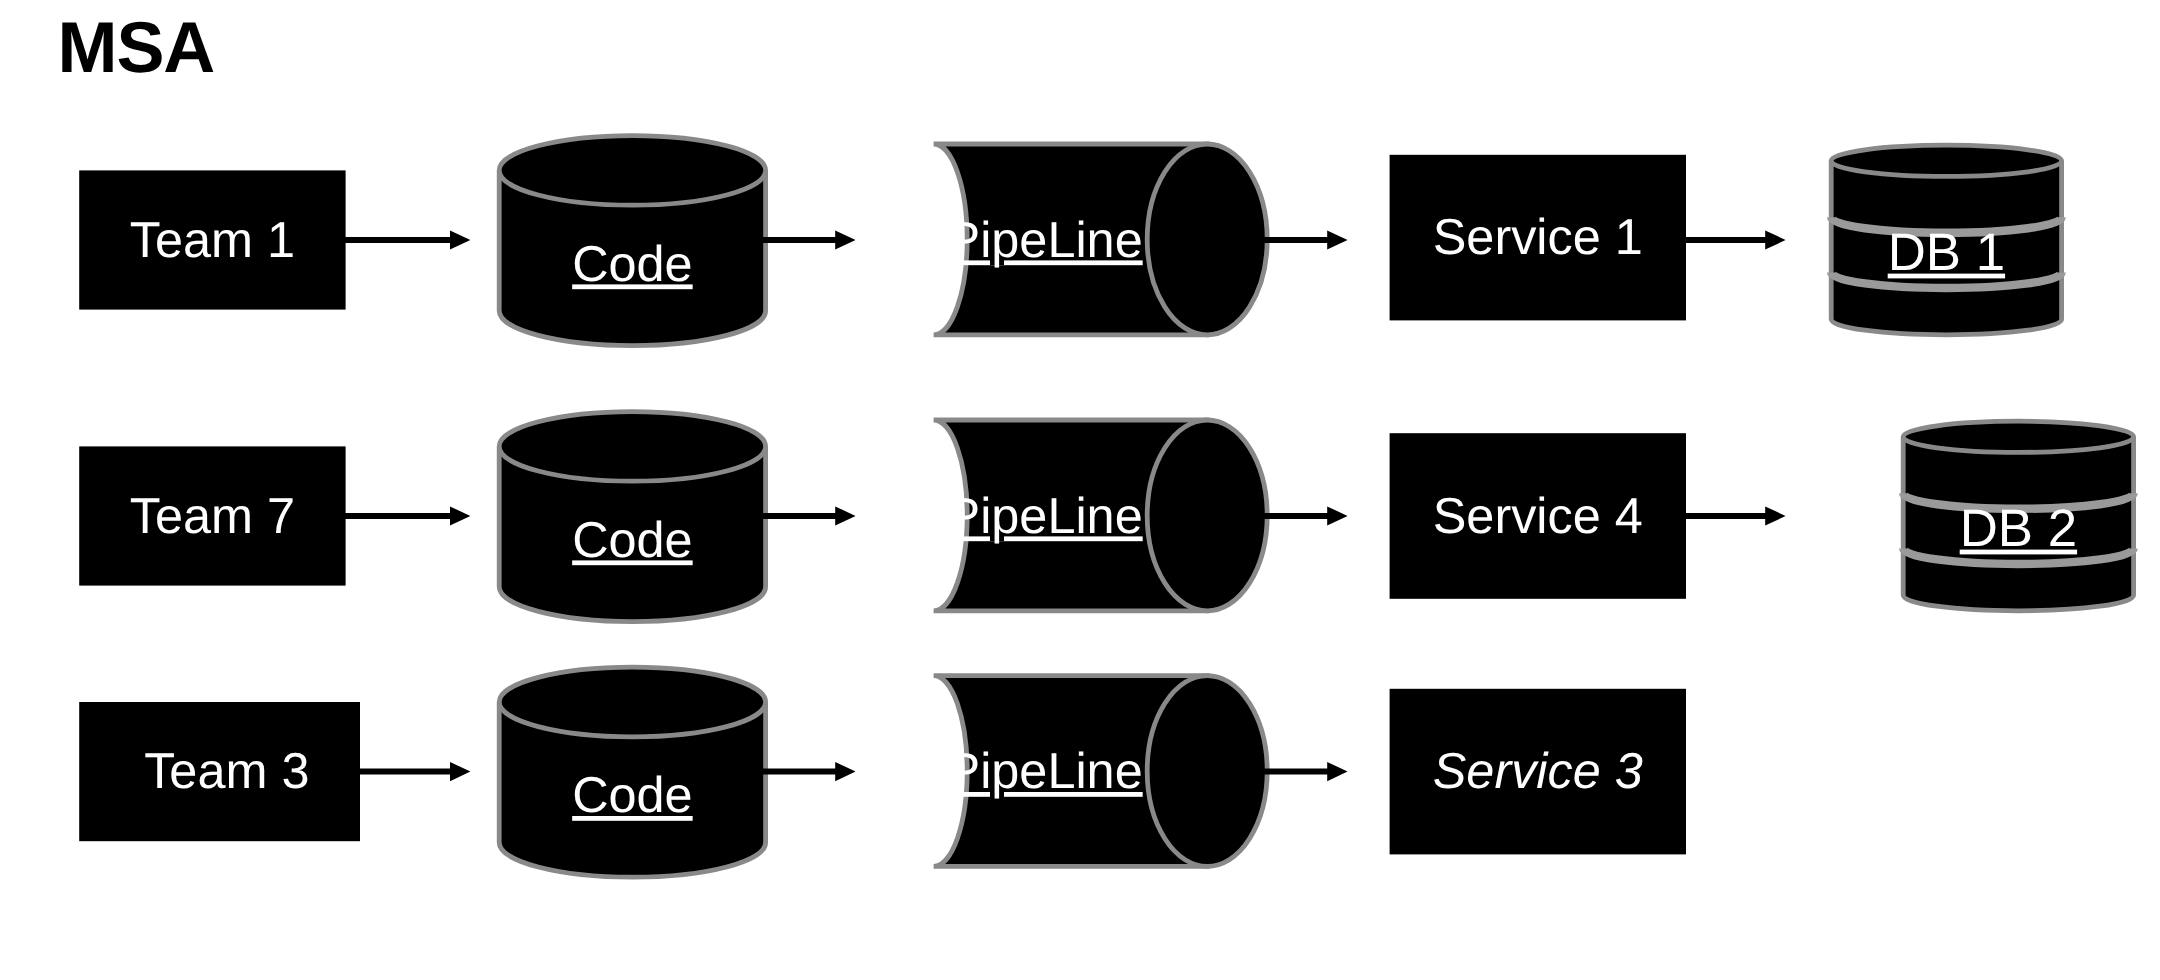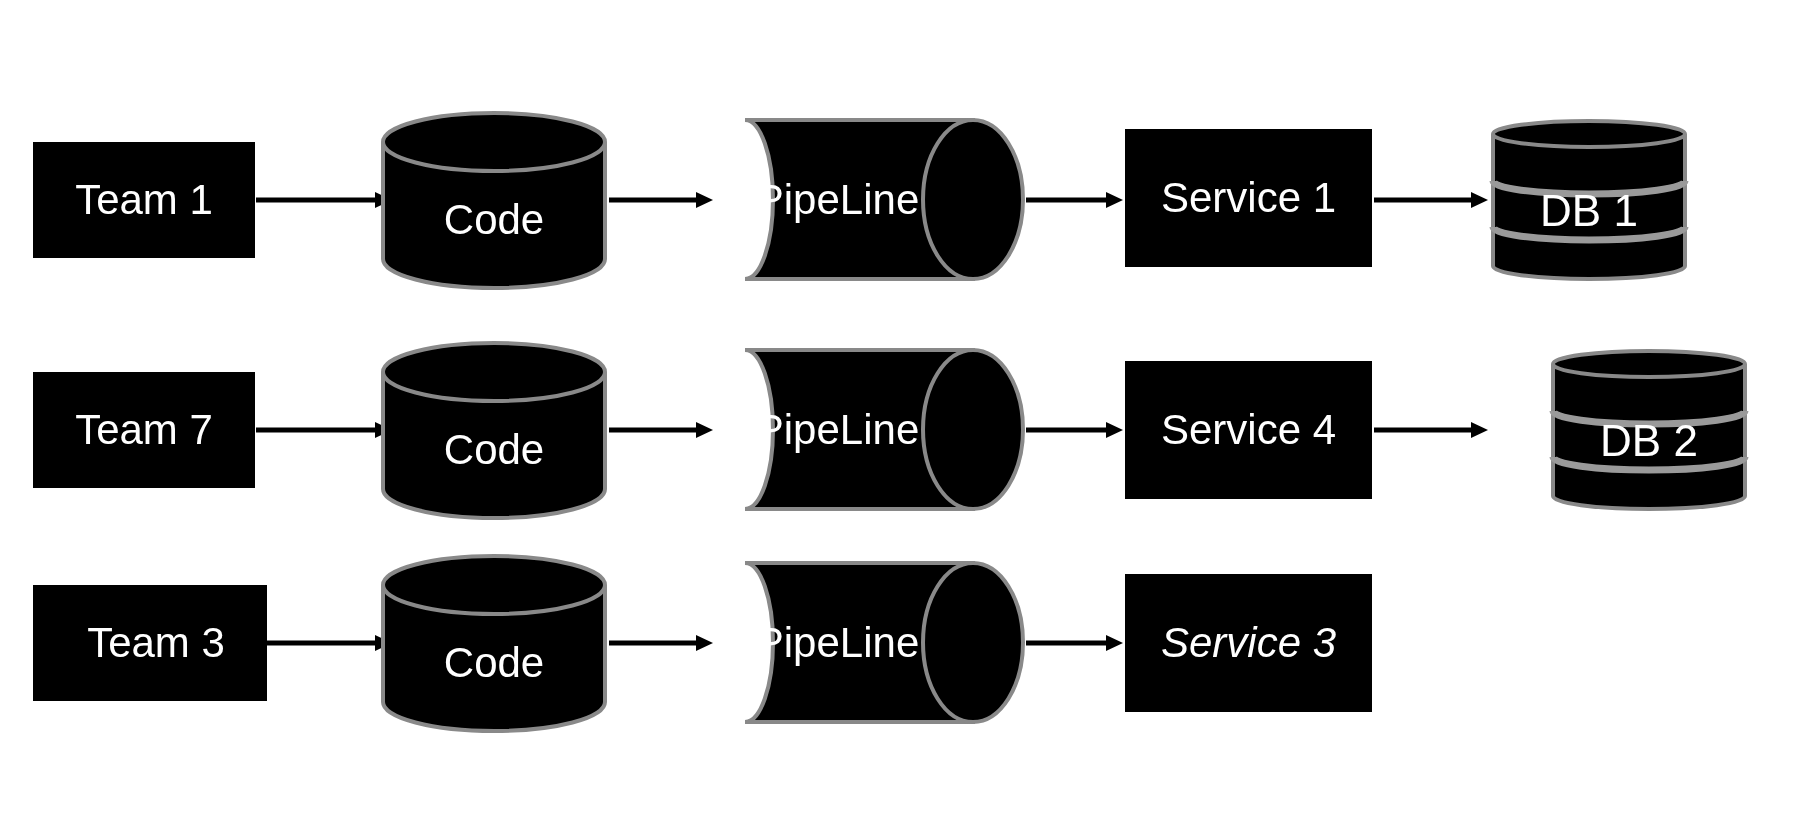--- a/index.html
+++ b/index.html
@@ -18,21 +18,21 @@
   .title {
     position: absolute;
     left: 48px;
     top: 8px;
     font-size: 60px;
     font-weight: 700;
     letter-spacing: -1px;
     color: var(--title-color, #000000);
     line-height: 1.05;
   }
-  .node { position: absolute; }
+  .node { position: absolute; margin-left: 33px; }
   .label {
     color: var(--text, #ffffff);
     font-size: 42px;
     white-space: nowrap;
   }
   .box {
     background: var(--shape-fill, #000000);
     display: flex;
     align-items: center;
     justify-content: center;
@@ -49,34 +49,36 @@
   .stripe {
     fill: none;
     stroke: var(--stripe, #9a9a9a);
     stroke-width: 7;
   }
   .overlay-label {
     position: absolute;
     left: 0; right: 0;
     text-align: center;
     transform: translateY(-50%);
+    text-decoration: underline;
   }
   .code-label { top: 61%; }
   .pipe-label { top: 50%; right: auto; width: 245px; }
   .db-label   { top: 57%; font-size: 44px; }
 
   .arrow { position: absolute; }
   .arrow line    { stroke: var(--arrow, #000000); stroke-width: 5; }
   .arrow polygon { fill: var(--arrow, #000000); }
 </style>
 </head>
 <body>
 
 <div class="canvas">
 
+  <div class="title">MSA</div>
 
   <div class="node box team-box" style="left:33px; top:142px;">
     <span class="label">Team 1</span>
   </div>
 
   <svg class="arrow" style="left:256px; top:189px;" width="136" height="22" viewBox="0 0 136 22">
     <line x1="0" y1="11" x2="120" y2="11"></line>
       <polygon points="119,3 136,11 119,19"></polygon>
   </svg>
 

